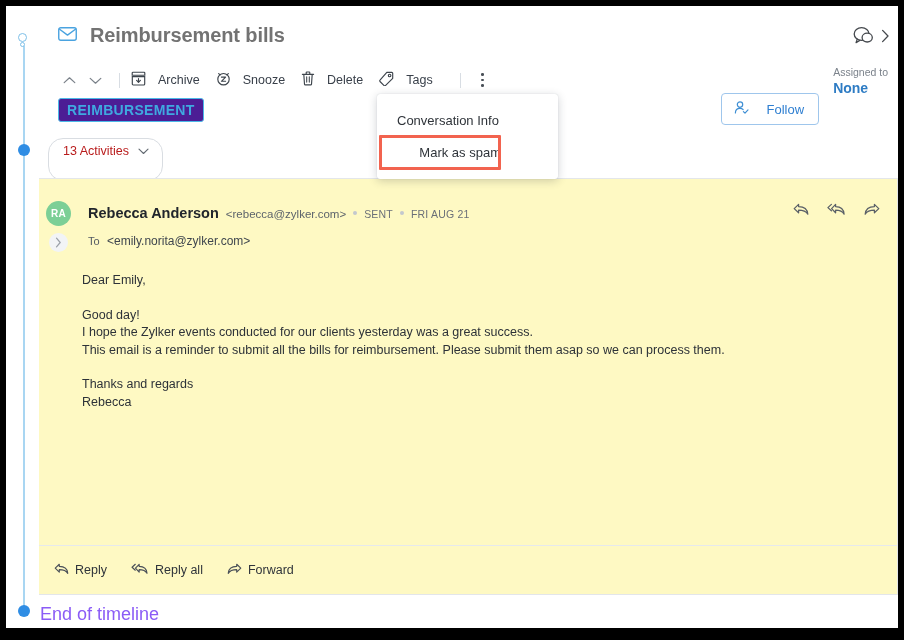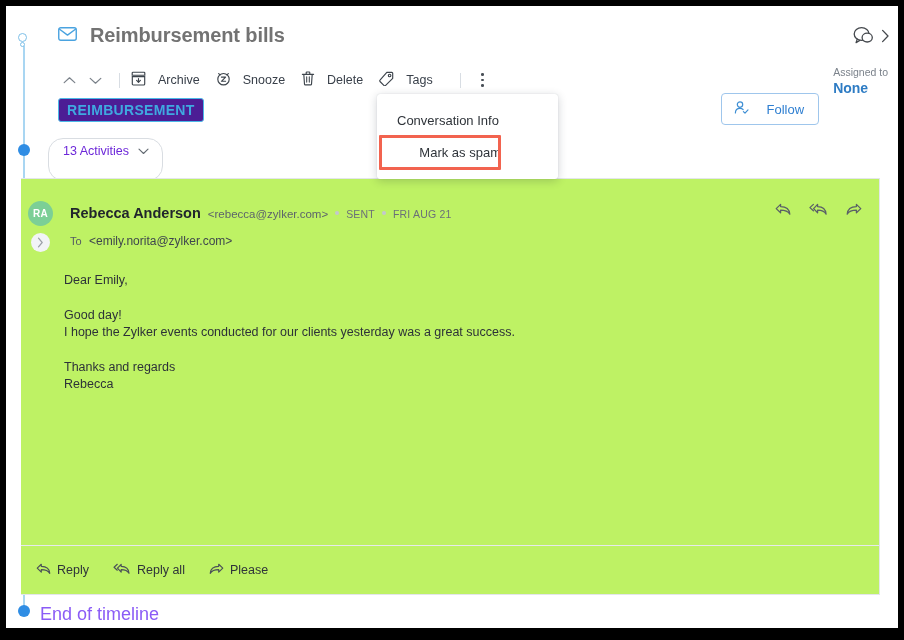--- a/index.html
+++ b/index.html
@@ -232,21 +232,21 @@
     left: 42px;
     top: 132px;
     border: 1px solid #d9dde2;
     border-radius: 15px;
     background: #ffffff;
     padding: 5px 13px 22px 14px;
     display: flex;
     align-items: center;
     gap: 9px;
     font-size: 12.5px;
-    color: #6d28d9;
+    color: #b91c1c;
     cursor: pointer;
     white-space: nowrap;
   }
 
   
   .menu {
     position: absolute;
     left: 371px;
     top: 88px;
     width: 178px;
@@ -278,25 +278,25 @@
     right: 0;
     bottom: -3px;
     border: 3px solid #f2634f;
     border-radius: 1px;
     pointer-events: none;
   }
 
   
   .card {
     position: absolute;
-    left: 15px;
+    left: 33px;
     top: 172px;
     width: 859px;
     height: 417px;
-    background: #bef264;
+    background: #fef9c3;
     border: 1px solid #e3e6ea;
     border-left: none;
     box-sizing: border-box;
   }
   .card-body-top {
     position: relative;
     height: 368px;
   }
   .avatar {
     position: absolute;
@@ -609,20 +609,21 @@
             <path d="M10.4 1.4 L14.8 5.6 L10.4 9.8 V7.2 c-5 0 -7.6 1.3 -9.2 4 c0.4 -5.2 3.3 -7.6 9.2 -7.6 z" fill="none" stroke="#5a6067" stroke-width="1.25" stroke-linejoin="round"></path>
           </svg>
         </span>
       </div>
 
       <div class="body-text">
         <p>Dear Emily,</p>
         <p>
           <span>Good day!</span><br>
           <span>I hope the Zylker events conducted for our clients yesterday was a great success.</span><br>
+          <span>This email is a reminder to submit all the bills for reimbursement. Please submit them asap so we can process them.</span>
         </p>
         <p>
           <span>Thanks and regards</span><br>
           <span>Rebecca</span>
         </p>
       </div>
     </div>
 
     <div class="card-footer">
       <span class="foot-item">
@@ -643,20 +644,20 @@
         </span>
         <span>Reply all</span>
       </span>
 
       <span class="foot-item">
         <span>
           <svg width="15" height="12" viewBox="0 0 16 13">
             <path d="M10.4 1.4 L14.8 5.6 L10.4 9.8 V7.2 c-5 0 -7.6 1.3 -9.2 4 c0.4 -5.2 3.3 -7.6 9.2 -7.6 z" fill="none" stroke="#4a5058" stroke-width="1.25" stroke-linejoin="round"></path>
           </svg>
         </span>
-        <span>Please</span>
+        <span>Forward</span>
       </span>
     </div>
   </div>
 
   <div class="end-timeline">End of timeline</div>
 
 </div>
 
 </body></html>

